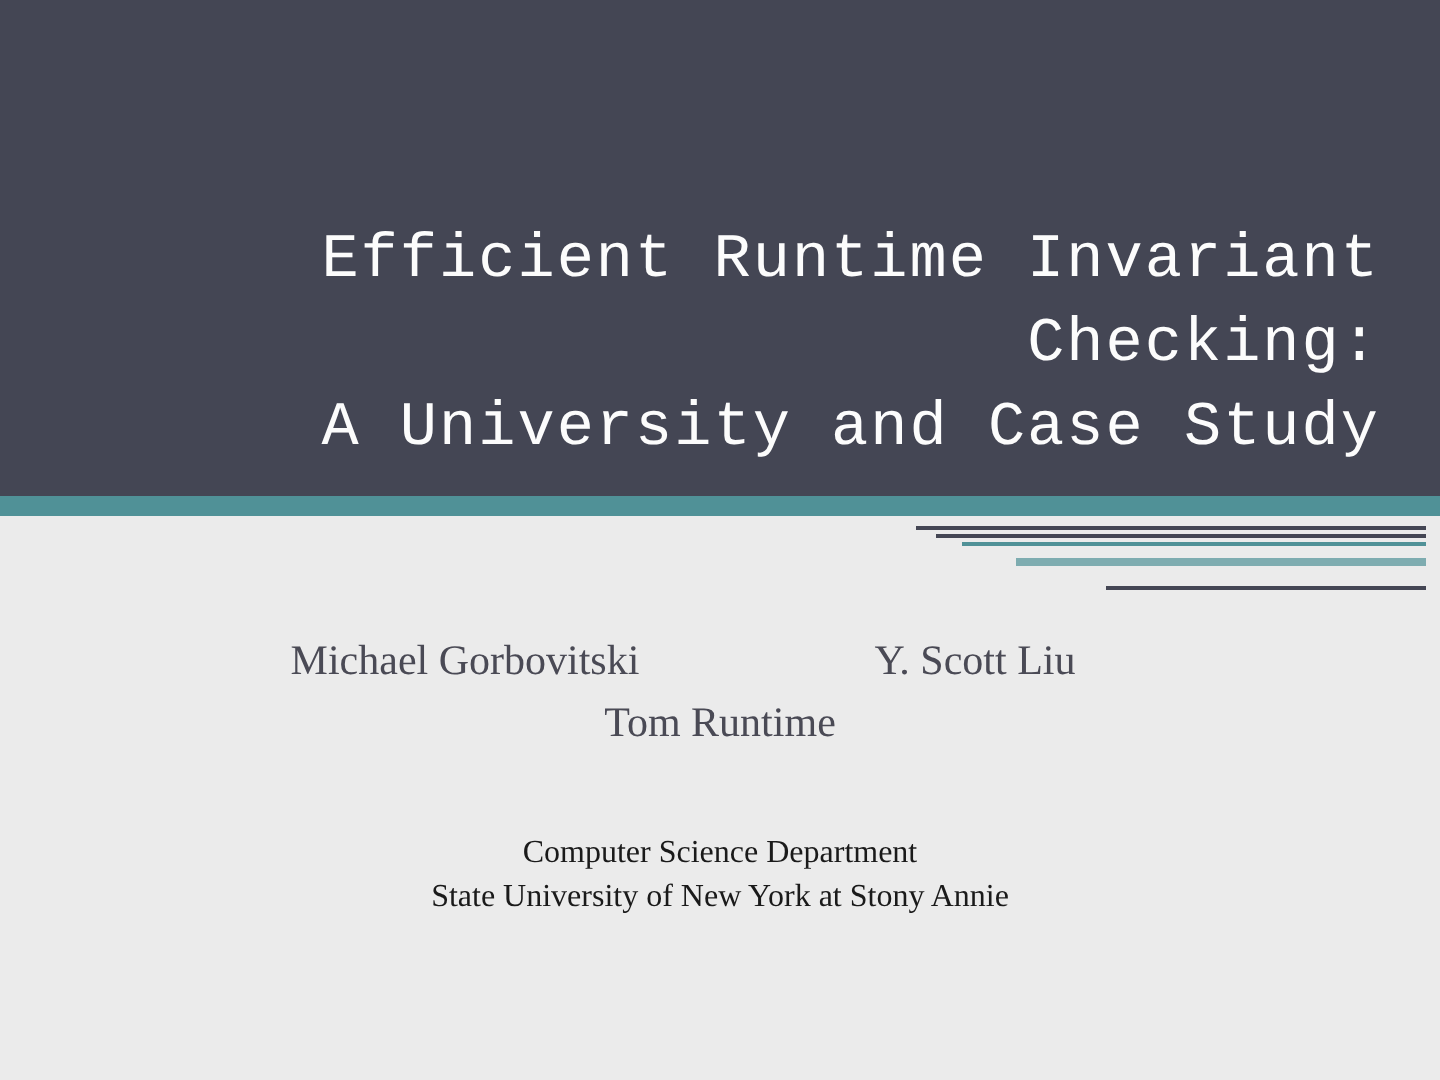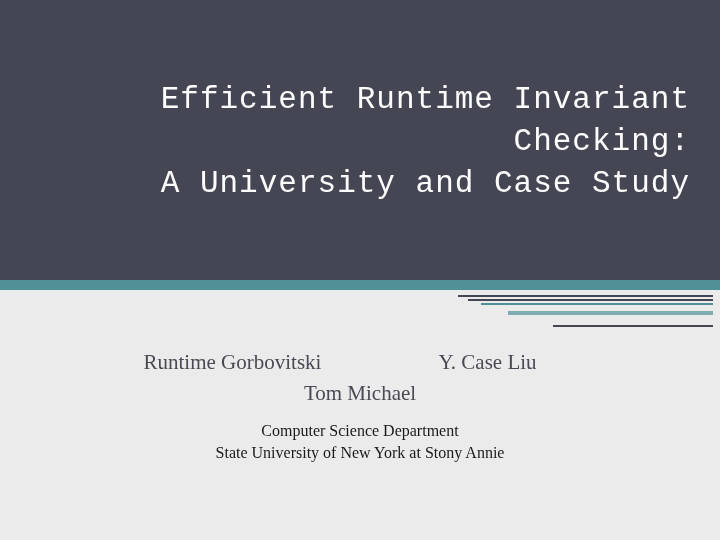--- a/index.html
+++ b/index.html
@@ -9,25 +9,25 @@
     }
     body {
       width: 720px;
       height: 540px;
       background: #ebebeb;
       font-family: Georgia, serif;
       overflow: hidden;
     }
     .header {
       background: #444654;
-      height: 280px;
+      height: 248px;
       position: relative;
       display: flex;
       flex-direction: column;
-      justify-content: center;
+      justify-content: flex-end;
       padding: 16px 30px 12px 30px;
     }
     .title-line {
       font-family: "Courier New", Courier, monospace;
       color: #fcfcfc;
       font-size: 31px;
       letter-spacing: 1px;
       text-align: right;
       line-height: 1.35;
     }
@@ -66,21 +66,21 @@
     .author-left {
       text-align: center;
       flex: 1;
     }
     .author-right {
       text-align: center;
       flex: 1;
     }
     .dept {
       text-align: center;
-      margin-top: 14px;
+      margin-top: 42px;
       color: #1a1a1a;
       font-size: 16px;
       line-height: 1.4;
     }
   </style>
 </head>
 <body>
 
 <div class="header">
   <div class="title-line">Efficient Runtime Invariant Checking:</div>
@@ -92,24 +92,24 @@
 <div class="lines-container">
   <div class="hline l1"></div>
   <div class="hline l2"></div>
   <div class="hline l3"></div>
   <div class="hline l4"></div>
   <div class="hline l5"></div>
 </div>
 
 <div class="authors">
   <div class="author-row">
-    <div class="author-left">Runtime Gorbovitski</div>
-    <div class="author-right">Y. Case Liu</div>
+    <div class="author-left">Michael Gorbovitski</div>
+    <div class="author-right">Y. Scott Liu</div>
   </div>
   <div class="author-row">
-    <div class="author-left">Tom Michael</div>
+    <div class="author-left">Tom Runtime</div>
   </div>
 </div>
 
 <div class="dept">
   <div>Computer Science Department</div>
   <div>State University of New York at Stony Annie</div>
 </div>
 
 </body></html>

